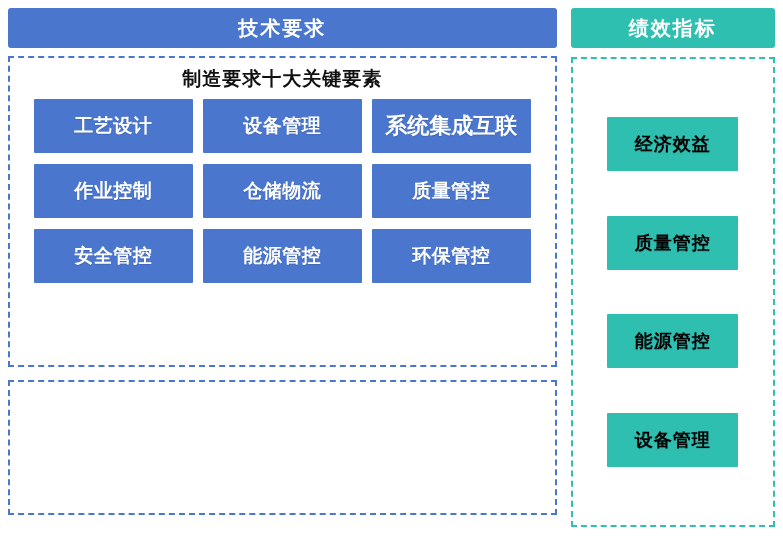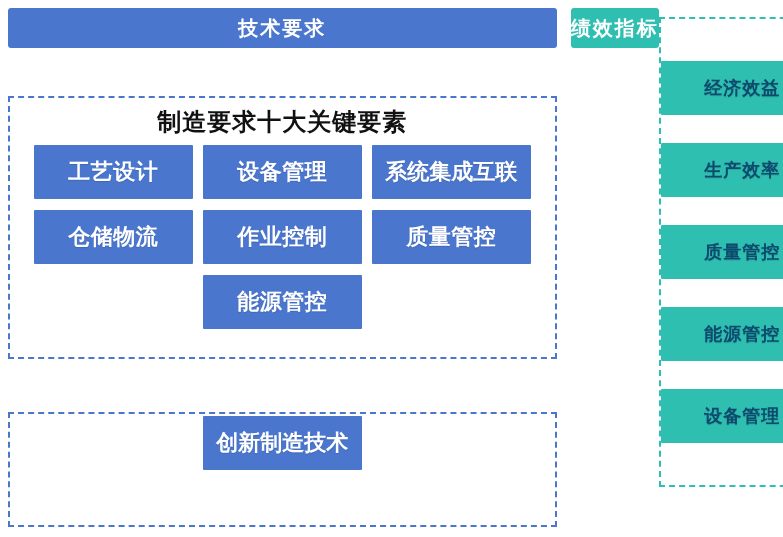--- a/index.html
+++ b/index.html
@@ -25,28 +25,27 @@
     padding: 8px 8px 10px 8px;
   }
 
   
   .left-col {
     width: 553px;
     height: 519px;
     display: flex;
     flex-direction: column;
     box-sizing: border-box;
-    gap: 40px;
   }
   .right-col {
     width: 206px;
     height: 519px;
     margin-left: 14px;
     display: flex;
-    flex-direction: row;
+    flex-direction: column;
     box-sizing: border-box;
   }
 
   
   .header-bar {
     height: 40px;
     display: flex;
     align-items: center;
     justify-content: center;
     color: #ffffff;
@@ -74,61 +73,61 @@
     box-sizing: border-box;
     background: #ffffff;
     display: flex;
     flex-direction: column;
     align-items: center;
     justify-content: space-evenly;
   }
 
   .group-title {
     color: #111111;
-    font-size: 24px;
+    font-size: 19px;
     font-weight: bold;
     letter-spacing: 1px;
     text-align: center;
     margin: 6px 0 7px 0;
   }
 
   .grid {
     display: flex;
     flex-wrap: wrap;
     justify-content: center;
     width: 100%;
     box-sizing: border-box;
   }
 
   .chip {
     background: #4a76ce;
     color: #ffffff;
-    font-size: 22px;
+    font-size: 19px;
     font-weight: bold;
     letter-spacing: 0.5px;
     width: 159px;
     height: 54px;
     margin: 0 5px 11px 5px;
     display: flex;
     align-items: center;
     justify-content: center;
     box-sizing: border-box;
     border-radius: 1px;
     text-shadow: 0 1px 1px rgba(0,0,0,0.12);
     white-space: nowrap;
   }
   .chip.small-text { font-size: 22px; letter-spacing: 0px; }
 
   .chip-teal {
     background: #2fbfb1;
-    color: #0c4a6e;
+    color: #000000;
     font-size: 18px;
     font-weight: bold;
     letter-spacing: 1px;
-    width: 163px;
+    width: 131px;
     height: 54px;
     display: flex;
     align-items: center;
     justify-content: center;
     box-sizing: border-box;
     border-radius: 1px;
     text-shadow: 0 1px 1px rgba(0,0,0,0.12);
     white-space: nowrap;
     text-align: center;
   }
@@ -160,45 +159,45 @@
     <div class="header-bar header-blue">技术要求</div>
 
     <div class="dashed-group mfg-group">
       <div class="group-title">制造要求十大关键要素</div>
 
       <div class="grid">
         <div class="chip">工艺设计</div>
         <div class="chip">设备管理</div>
         <div class="chip small-text">系统集成互联</div>
 
+        <div class="chip">作业控制</div>
         <div class="chip">仓储物流</div>
-        <div class="chip">作业控制</div>
 
         <div class="chip">质量管控</div>
+        <div class="chip">安全管控</div>
         <div class="chip">能源管控</div>
 
+        <div class="chip">环保管控</div>
       </div>
     </div>
 
     <div class="dashed-group inno-group">
 
       <div class="grid">
-        <div class="chip small-text">创新制造技术</div>
       </div>
     </div>
 
   </div>
 
   <div class="right-col">
 
     <div class="header-bar header-teal">绩效指标</div>
 
     <div class="dashed-group-teal perf-group">
       <div class="chip-teal">经济效益</div>
-      <div class="chip-teal">生产效率</div>
       <div class="chip-teal">质量管控</div>
       <div class="chip-teal">能源管控</div>
       <div class="chip-teal">设备管理</div>
     </div>
 
   </div>
 
 </div>
 
 </body></html>

